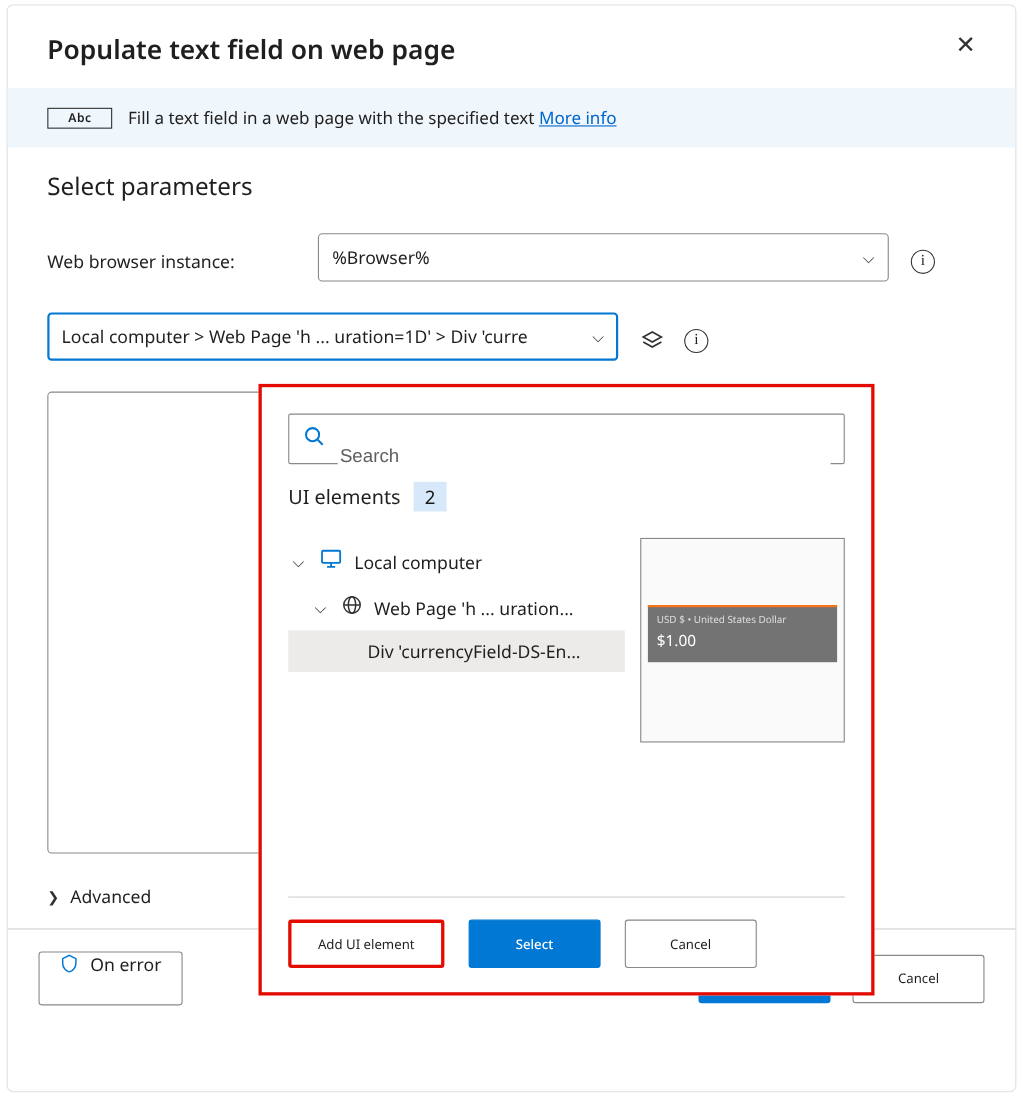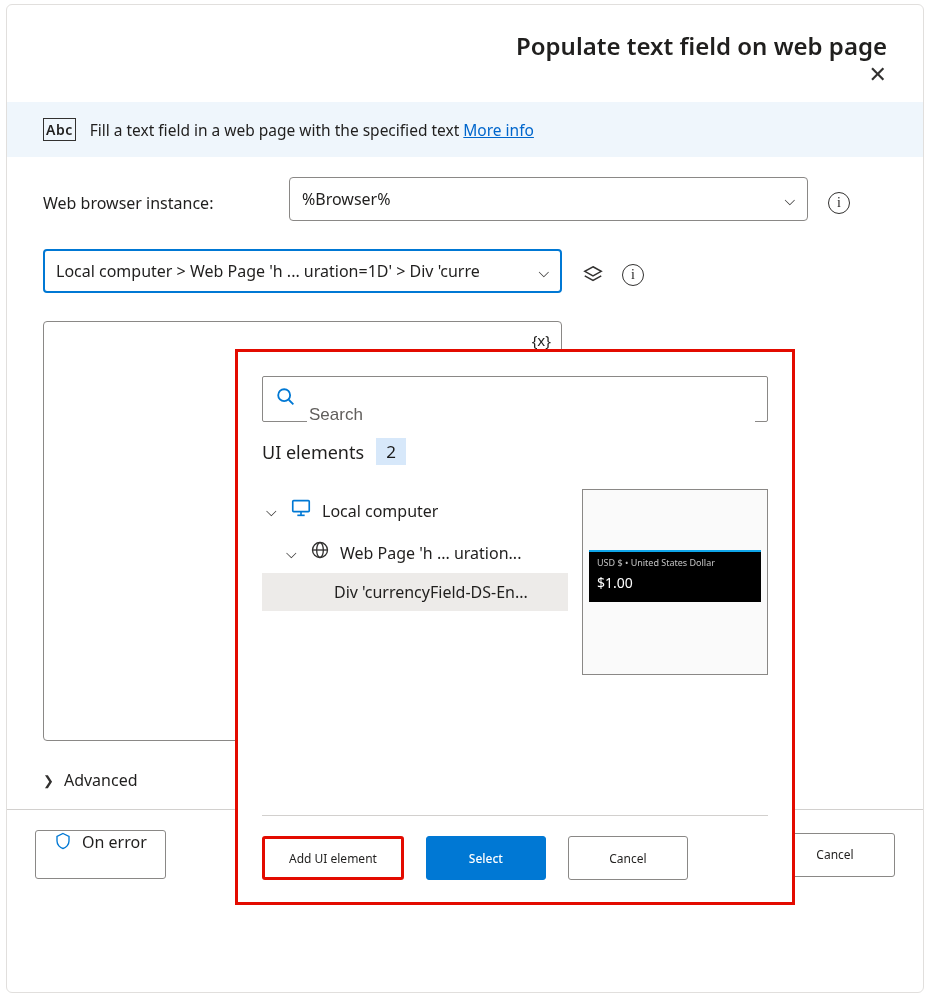--- a/index.html
+++ b/index.html
@@ -30,24 +30,23 @@
     border-radius: 6px;
     position: relative;
     background: #fff;
     display: flex;
     flex-direction: column;
   }
 
   
   .header {
     display: flex;
-    align-items: flex-end;
+    align-items: flex-start;
     justify-content: space-between;
     padding: 24px 36px 18px 36px;
-    flex-direction: column;
   }
   .header h1 {
     font-size: 24px;
     font-weight: 600;
     margin: 0;
   }
   .close-btn {
     font-size: 22px;
     line-height: 1;
     cursor: pointer;
@@ -59,23 +58,23 @@
   .info-bar {
     background: var(--info-bg);
     display: flex;
     align-items: center;
     gap: 14px;
     padding: 16px 36px;
     font-size: 15.5px;
   }
   .abc-icon {
     border: 1.5px solid #323130;
-    font-size: 14px;
+    font-size: 11px;
     font-weight: 600;
-    padding: 1px 2px;
+    padding: 1px 18px;
     letter-spacing: 0.5px;
   }
   .info-bar a { color: var(--link); }
 
   
   .section {
     padding: 20px 36px 0 36px;
   }
   .section-title {
     font-size: 22px;
@@ -227,25 +226,25 @@
     height: 186px;
     border: 1px solid var(--border);
     background: #fafafa;
     position: relative;
     flex: none;
   }
   .preview-inner {
     position:absolute;
     top: 60px; left: 6px; right: 6px;
     height: 52px;
-    background: #000000;
+    background: #737373;
     color: #fff;
     font-size: 12px;
     padding: 4px 8px;
-    border-top: 2px solid #0ea5e9;
+    border-top: 2px solid #f97316;
   }
   .preview-inner .t1 { font-size: 9px; opacity: .75; }
   .preview-inner .t2 { font-size: 14px; margin-top:4px;}
   .popup-footer {
     border-top: 1px solid var(--border-light);
     padding: 20px 0 22px 0;
     display: flex;
     gap: 22px;
   }
   .btn {
@@ -303,20 +302,21 @@
   </div>
 
   <div class="info-bar">
     <span class="abc-icon">Abc</span>
     <span>
       <span>Fill a text field in a web page with the specified text </span><a href="#">More info</a>
     </span>
   </div>
 
   <div class="section">
+    <div class="section-title">Select parameters</div>
 
     <div class="param-row">
       <div class="pr-label">Web browser instance:</div>
       <div class="pr-control">
         <div class="combo">
           <span>%Browser%</span>
           <span class="chev">⌵</span>
         </div>
       </div>
       <div class="pr-icons">

